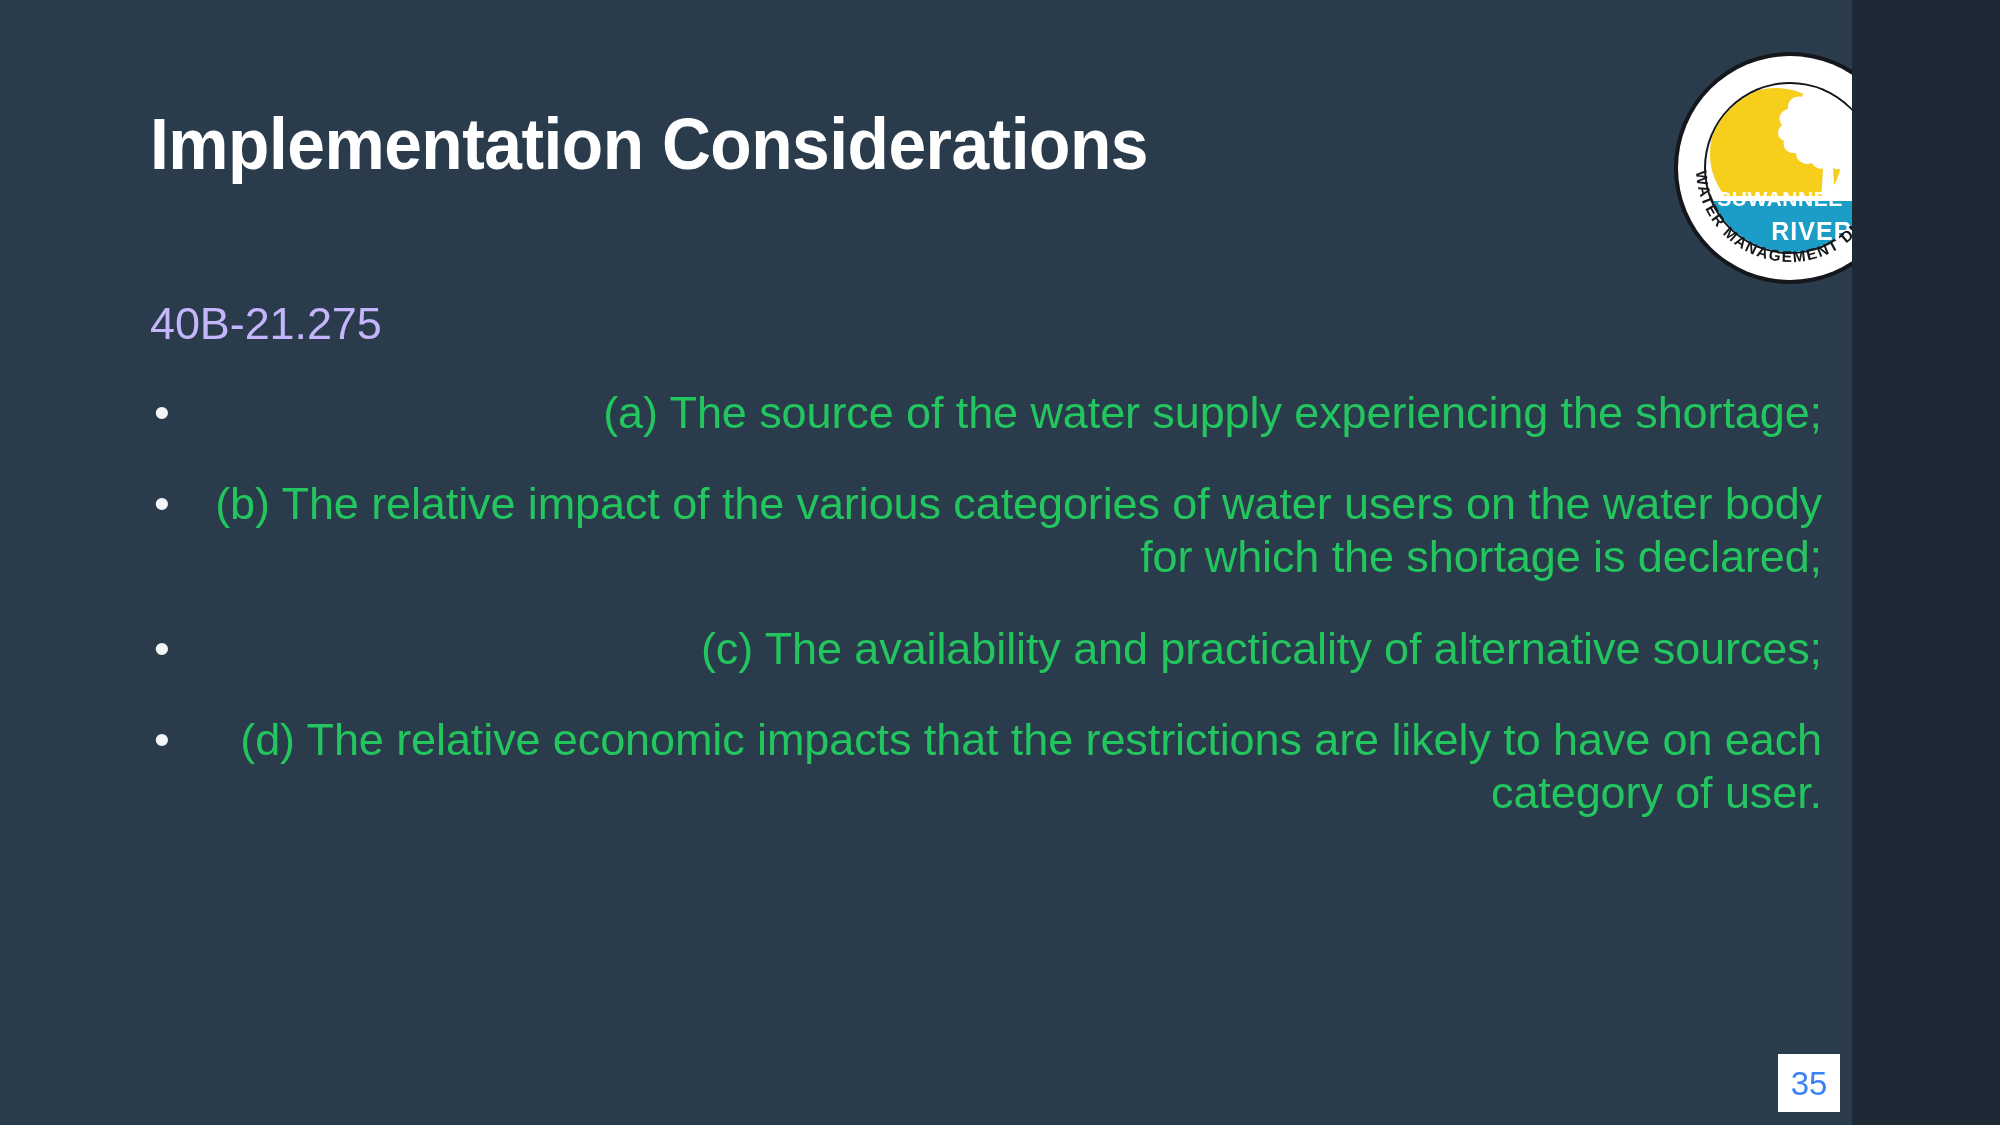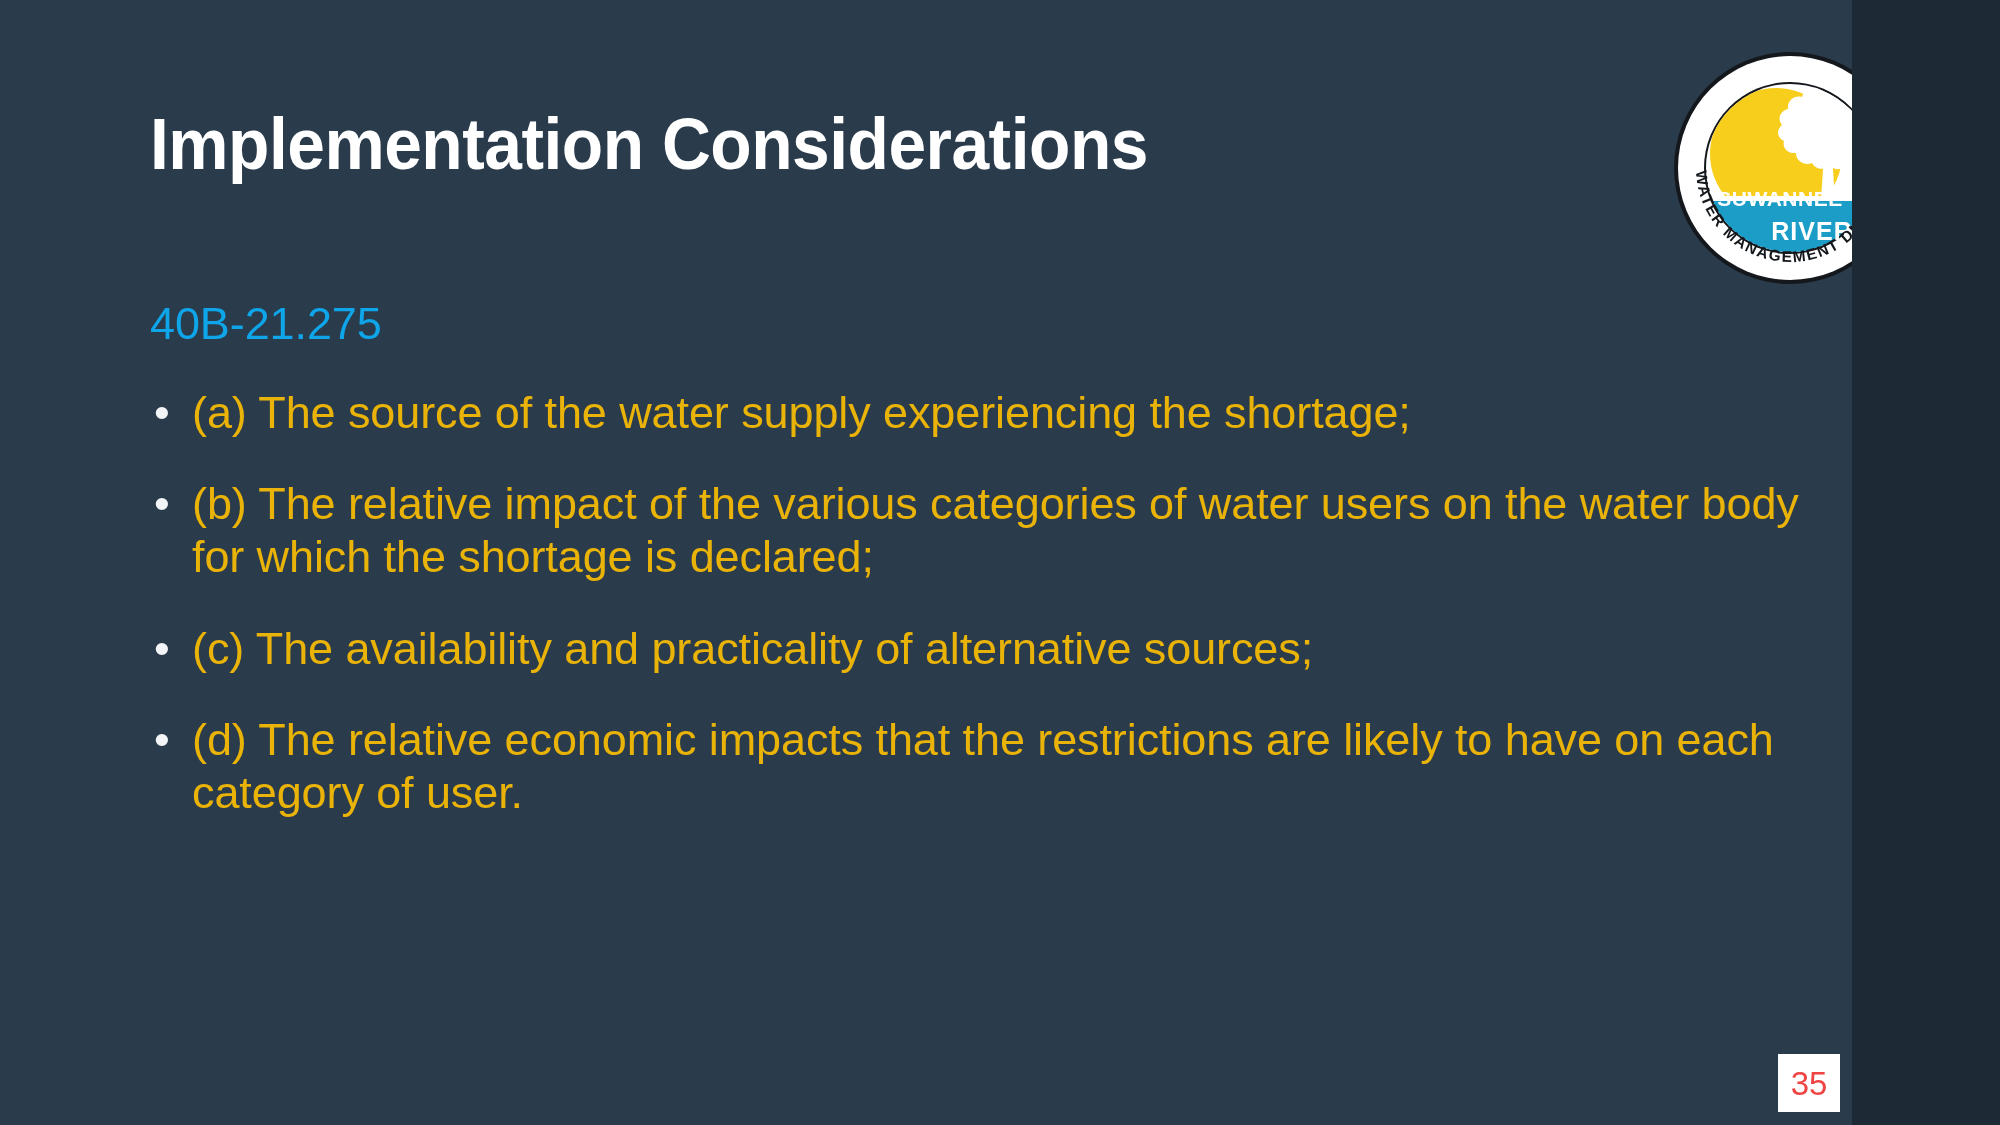--- a/index.html
+++ b/index.html
@@ -51,21 +51,21 @@
     top: 300px;
     width: 1690px;
     color: #f3f5f6;
     font-size: 45px;
     line-height: 1.0;
   }
   .body-line {
     font-size: 45px;
     line-height: 1.05;
     margin-bottom: 39px;
-    color: #0ea5e9;
+    color: #c4b5fd;
     letter-spacing: -0.1px;
   }
   .bullet-row {
     display: flex;
     align-items: flex-start;
     margin-bottom: 38px;
     letter-spacing: -0.1px;
   }
   .bullet-mark {
     flex: 0 0 auto;
@@ -74,33 +74,34 @@
     line-height: 1.18;
     color: #f3f5f6;
     text-align: left;
     padding-left: 4px;
     box-sizing: border-box;
   }
   .bullet-text {
     flex: 1 1 auto;
     font-size: 45px;
     line-height: 1.18;
-    color: #eab308;
+    color: #22c55e;
     max-width: 1630px;
+    text-align: right;
   }
 
   
   #page-badge {
     position: absolute;
     right: 12px;
     bottom: 13px;
     width: 62px;
     height: 58px;
     background: #ffffff;
-    color: #ef4444;
+    color: #3b82f6;
     display: flex;
     align-items: center;
     justify-content: center;
     font-size: 33px;
     font-weight: 400;
     line-height: 1;
   }
 </style>
 </head>
 <body>

